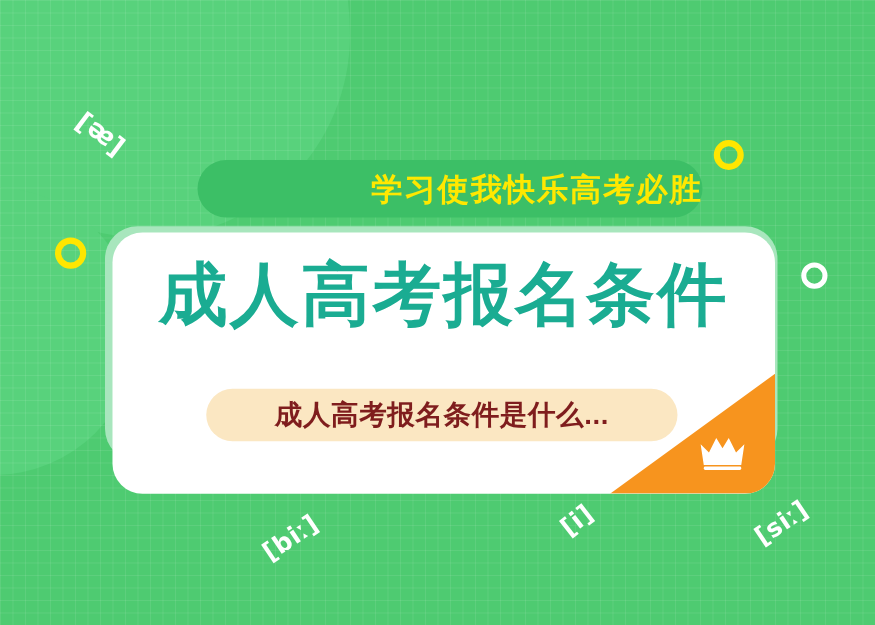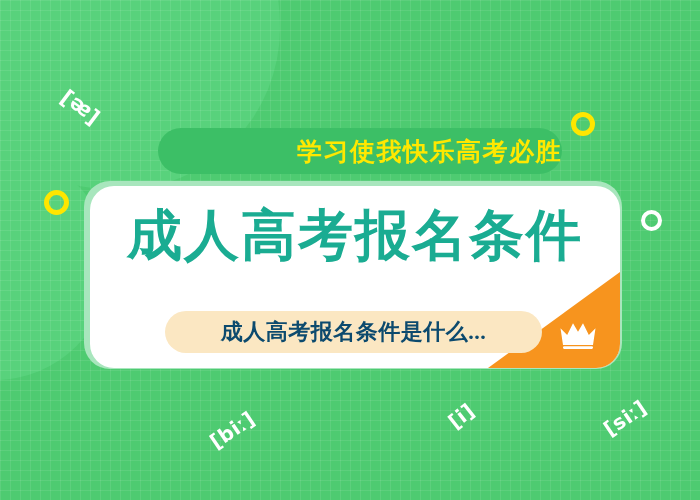--- a/index.html
+++ b/index.html
@@ -114,21 +114,21 @@
     height: 188px;
     background: #a8e6bd;
     border-radius: 26px;
     z-index: 5;
   }
   .card {
     position: absolute;
     left: 90px;
     top: 186px;
     width: 530px;
-    height: 182px;
+    height: 209px;
     background: #ffffff;
     border-radius: 24px;
     z-index: 6;
     overflow: hidden;
   }
 
   
   .corner {
     position: absolute;
     right: 0;
@@ -170,25 +170,25 @@
     width: 377px;
     height: 42px;
     background: #fbe7c2;
     border-radius: 21px;
     display: flex;
     align-items: center;
     justify-content: center;
     z-index: 8;
   }
   .subtitle-text {
-    color: #0c4a6e;
+    color: #7f1d1d;
     font-size: 22px;
     font-weight: 700;
     letter-spacing: 0.5px;
-    font-family: Liberation Serif, serif;
+    font-family: Liberation Sans, sans-serif;
   }
 </style>
 </head>
 <body>
 
 <div id="poster">
 
   <div class="blob"></div>
   <div class="blob2"></div>
 

